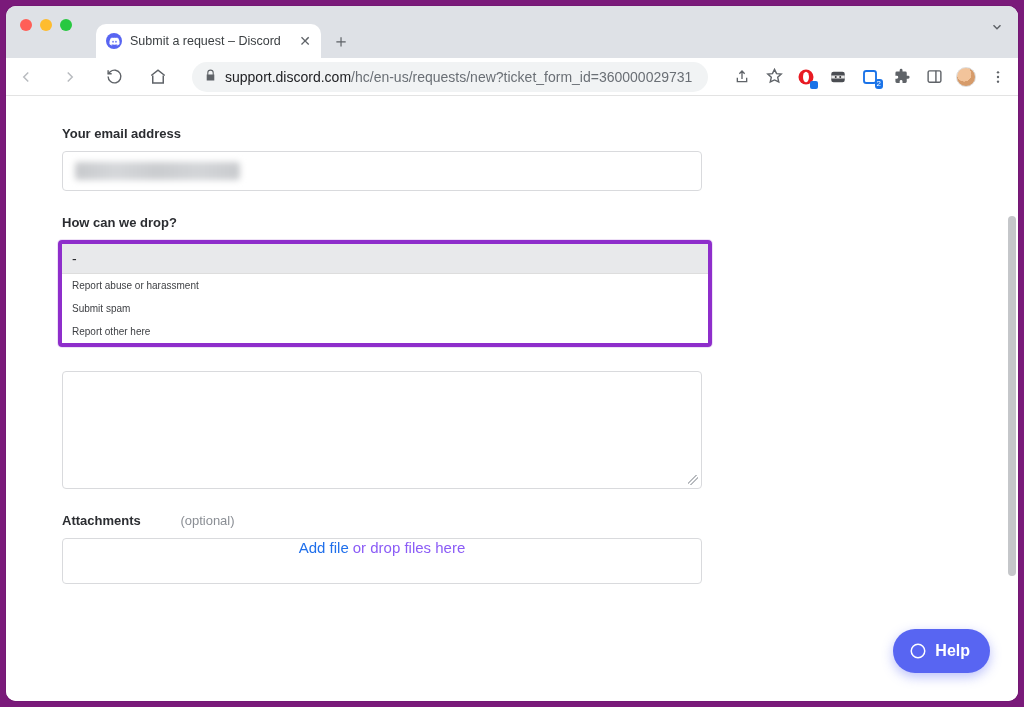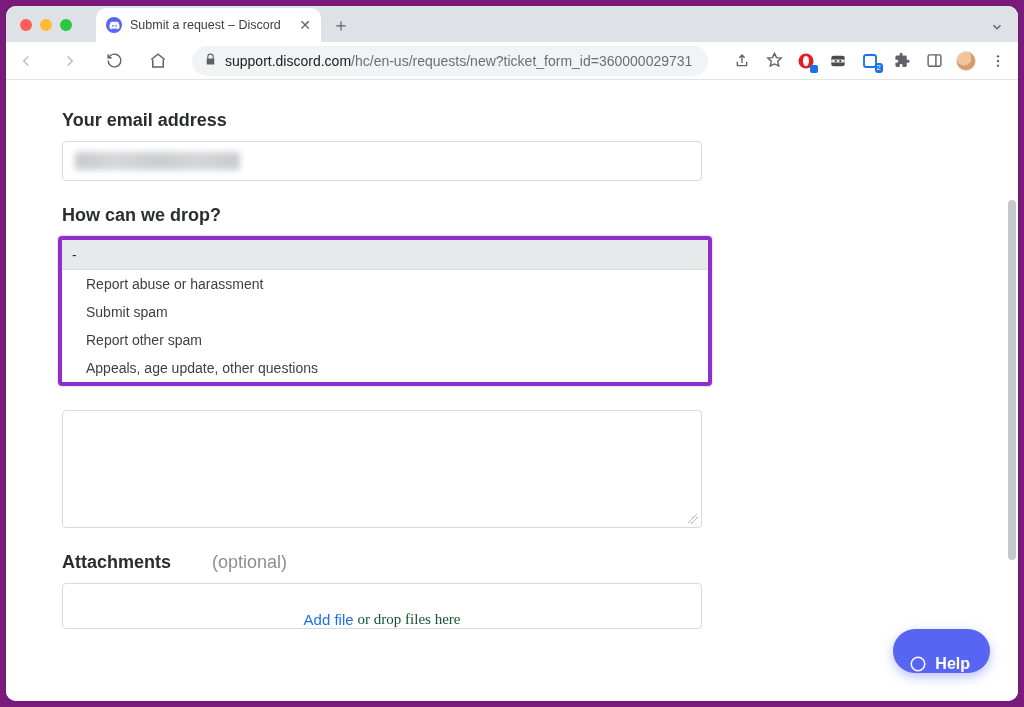--- a/index.html
+++ b/index.html
@@ -16,21 +16,21 @@
     inset: 6px;
     background: #fff;
     border-radius: 10px;
     overflow: hidden;
     box-shadow: 0 0 0 1px rgba(0,0,0,.05);
     display: flex;
     flex-direction: column;
   }
   
   .tab-strip {
-    height: 36px;
+    height: 52px;
     background: #dee1e6;
     display: flex;
     align-items: flex-end;
     padding-left: 10px;
     position: relative;
   }
   .traffic-lights {
     position: absolute;
     left: 14px; top: 13px;
     display: flex; gap: 8px;
@@ -113,21 +113,21 @@
   .viewport {
     flex:1; overflow:auto; position:relative;
     background:#fff;
   }
   .page {
     padding: 30px 0 40px 56px;
     width: 760px;
   }
   .form-group { margin-bottom: 24px; }
   .label {
-    font-size: 18px;
+    font-size: 13px;
     font-weight: 600;
     color:#2b2d31;
     margin-bottom: 10px;
   }
   .label .optional { color:#8a8e94; font-weight:500;margin-left:36px; }
   .text-input, .textarea, .select-box, .dropzone {
     width: 640px;
     border: 1px solid #d9dadd;
     border-radius: 4px;
     background:#fff;
@@ -164,45 +164,45 @@
   .dd-selected {
     background:#e8e9eb;
     height: 30px;
     display:flex; align-items:center;
     padding: 0 10px;
     font-size: 14px; color:#2b2d31;
     border-bottom:1px solid #ddd;
   }
   .dd-list { background:#fff; }
   .dd-item {
-    padding: 6px 24px;
-    font-size: 14px;
+    padding: 6px 10px;
+    font-size: 10px;
     color:#3d3f43;
     cursor:pointer;
   }
 
   .dropzone {
     height: 46px;
-    display:flex; align-items:flex-end; justify-content:center;
+    display:flex; align-items:flex-start; justify-content:center;
     font-size: 15px;
     background:#fff;
   }
   .dropzone .addfile { color:#1f6feb; font-weight:500; margin-right:4px;}
-  .dropzone .rest { color:#14532d;font-family:Liberation Serif, serif; }
+  .dropzone .rest { color:#8b5cf6; }
 
   
   .help-widget {
     position:absolute;
     right: 28px; bottom: 28px;
     background:#5865F2;
     color:#fff;
     border-radius: 24px;
     height: 44px;
     padding: 0 20px 0 16px;
-    display:flex; align-items:flex-end; gap:8px;
+    display:flex; align-items:center; gap:8px;
     font-weight:700; font-size:16px;
     box-shadow: 0 4px 12px rgba(88,101,242,.4);
     cursor:pointer;
   }
   .help-widget svg { width:18px; height:18px; stroke:#fff; fill:none; stroke-width:2;}
 
   
   .scroll-hint {
     position:absolute; right:2px; top:120px;
     width:8px; height:360px;
@@ -335,22 +335,21 @@
         </div>
       </div>
 
       <div class="form-group">
         <div class="label">How can we drop?</div>
         <div class="dropdown-wrap">
           <div class="dd-selected">-</div>
           <div class="dd-list">
             <div class="dd-item">Report abuse or harassment</div>
             <div class="dd-item">Submit spam</div>
-            <div class="dd-item">Report other spam</div>
-            <div class="dd-item">Appeals, age update, other questions</div>
+            <div class="dd-item">Report other here</div>
           </div>
         </div>
       </div>
 
       <div class="form-group">
         <div class="textarea"></div>
       </div>
 
       <div class="form-group">
         <div class="label">

